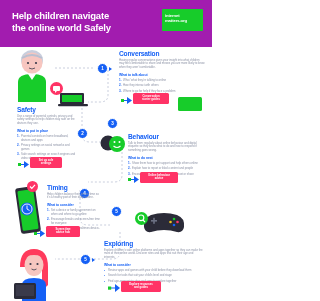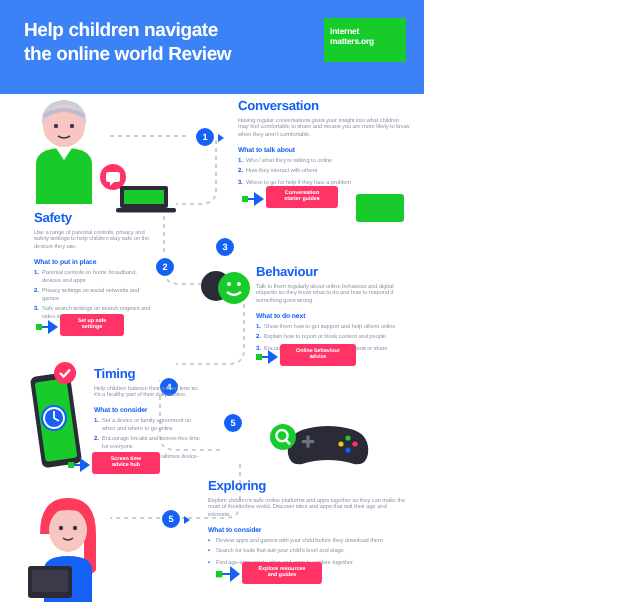--- a/index.html
+++ b/index.html
@@ -7,21 +7,21 @@
   body {
     font-family:"Liberation Sans", sans-serif;
     background:#ffffff;
     position:relative;
   }
   .page { position:relative; width:212px; height:301px; background:#fff; }
 
   
   .header {
     position:absolute; left:0; top:0; width:212px; height:47px;
-    background:#3b82f6;
+    background:#a21caf;
   }
   .header-title {
     position:absolute; left:12px; top:10px; width:135px;
     color:#ffffff; font-size:9.5px; font-weight:bold; line-height:11.5px;
     letter-spacing:-0.2px;
   }
   .logo {
     position:absolute; right:9px; top:9px; width:41px; height:22px;
     background:#17cc2a; border-radius:1px;
   }
@@ -86,21 +86,21 @@
   .illo { position:absolute; }
 </style>
 </head>
 <body>
 
 <div class="page">
 
   <div class="header">
     <div class="header-title">
       <div>Help children navigate</div>
-      <div>the online world Review</div>
+      <div>the online world Safely</div>
     </div>
     <div class="logo">
       <div class="logo-text">
         <div>internet</div>
         <div>matters.org</div>
       </div>
     </div>
   </div>
 
   <svg class="path-svg" viewBox="0 0 212 261">

